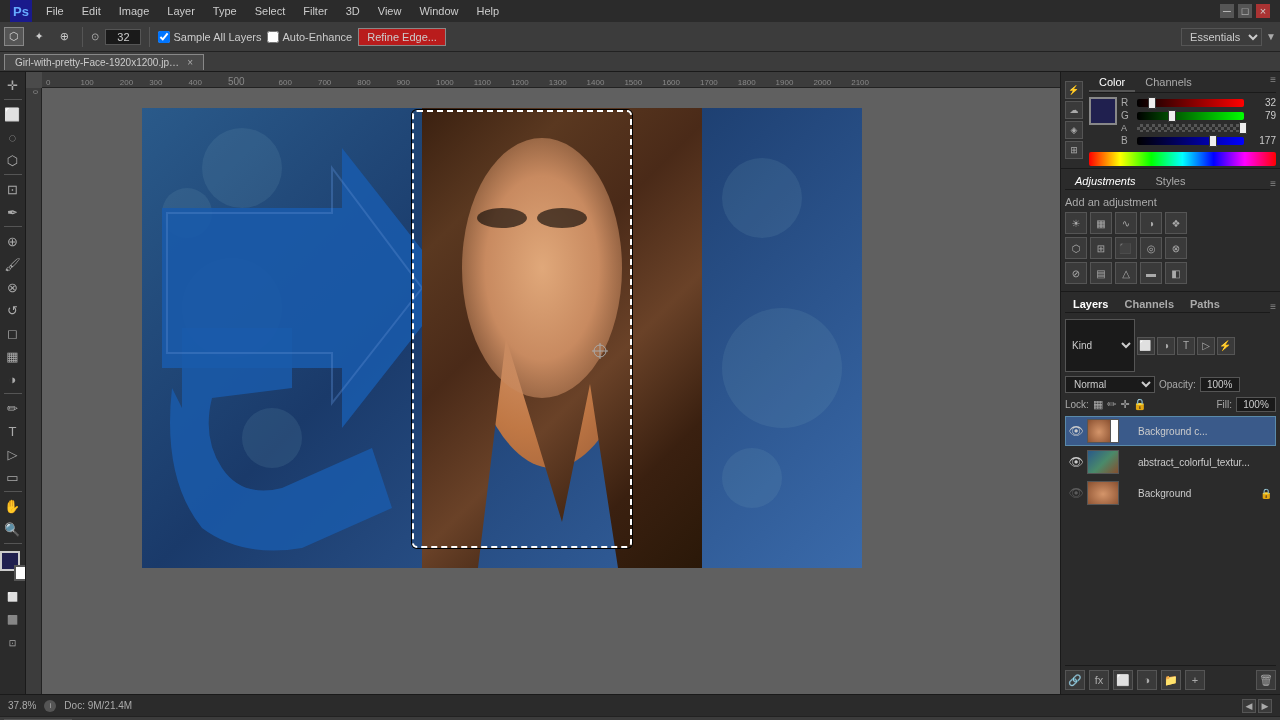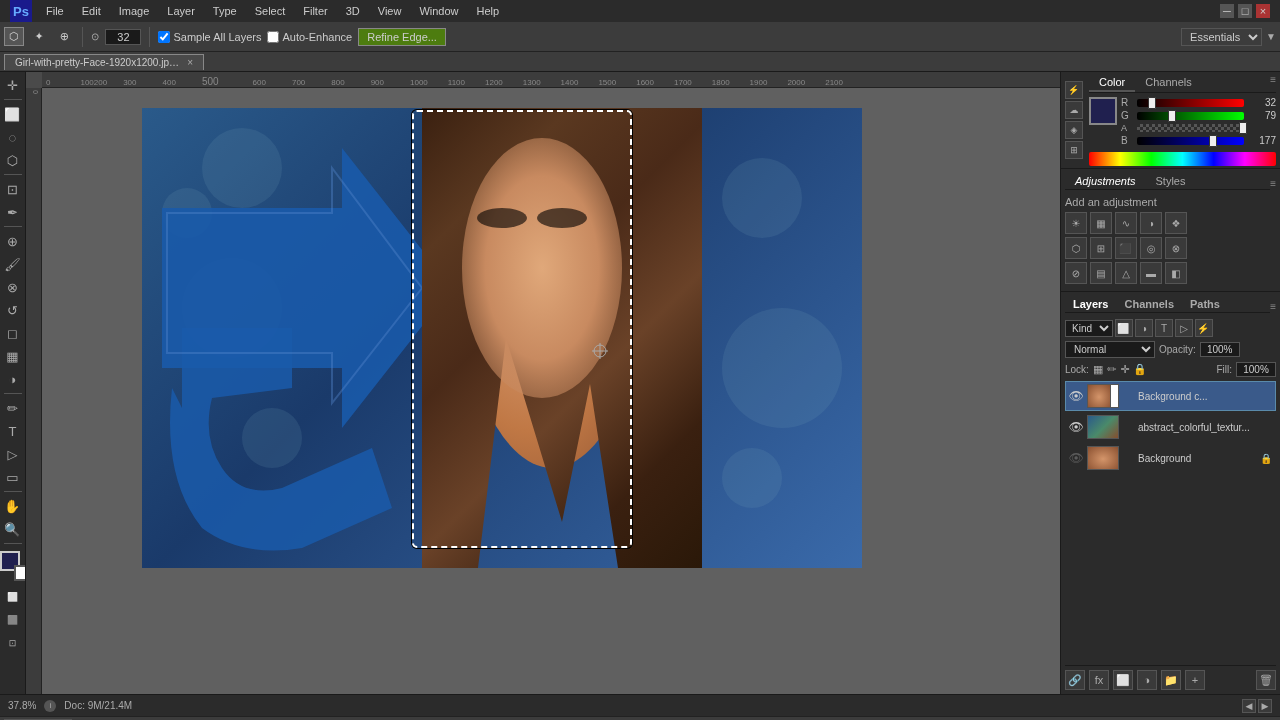--- a/index.html
+++ b/index.html
@@ -11,21 +11,21 @@
     .menu-item { padding: 2px 8px; font-size: 11px; color: #ccc; cursor: pointer; }
 
     
     #top-toolbar { display: flex; align-items: center; background: #3c3c3c; height: 30px; padding: 0 4px; gap: 6px; border-bottom: 1px solid #222; }
     .tool-btn { background: #3c3c3c; border: 1px solid transparent; padding: 2px 4px; color: #ccc; cursor: pointer; font-size: 11px; display: flex; align-items: center; gap: 2px; }
     .tool-btn.active { border-color: #888; background: #555; }
     .tool-sep { width: 1px; height: 20px; background: #555; margin: 0 2px; }
     .tool-number-input { background: #1a1a1a; border: 1px solid #555; color: #ccc; width: 36px; text-align: center; font-size: 11px; padding: 1px; }
     .checkbox-label { display: flex; align-items: center; gap: 3px; font-size: 11px; color: #ccc; cursor: pointer; }
     .checkbox-label input { width: 12px; height: 12px; }
-    .refine-btn { background: #4d7c0f; border: 1px solid #888; color: #ccc; padding: 2px 8px; font-size: 11px; cursor: pointer; }
+    .refine-btn { background: #b91c1c; border: 1px solid #888; color: #ccc; padding: 2px 8px; font-size: 11px; cursor: pointer; }
     .essentials-select { background: #3c3c3c; border: 1px solid #555; color: #ccc; font-size: 11px; padding: 1px 4px; margin-left: auto; }
 
     
     #main-layout { display: flex; height: calc(720px - 22px - 30px - 24px - 22px); }
 
     
     #left-toolbar { width: 26px; background: #2b2b2b; display: flex; flex-direction: column; align-items: center; padding: 2px 0; gap: 1px; border-right: 1px solid #1a1a1a; overflow: hidden; }
     .lt-btn { width: 22px; height: 22px; display: flex; align-items: center; justify-content: center; color: #aaa; cursor: pointer; font-size: 13px; }
     .lt-sep { width: 18px; height: 1px; background: #555; margin: 2px 0; }
 
@@ -62,21 +62,21 @@
     .adj-title { font-size: 11px; color: #aaa; margin-bottom: 4px; }
     .adj-icons-row { display: flex; gap: 3px; margin-bottom: 3px; flex-wrap: wrap; }
     .adj-icon { width: 22px; height: 22px; background: #3a3a3a; border: 1px solid #555; display: flex; align-items: center; justify-content: center; font-size: 10px; cursor: pointer; color: #aaa; }
 
     
     #layers-panel { flex: 1; padding: 4px; display: flex; flex-direction: column; overflow: hidden; }
     .layers-tabs { display: flex; gap: 0; border-bottom: 1px solid #1a1a1a; margin-bottom: 4px; }
     .layers-tab { padding: 2px 8px; font-size: 11px; color: #aaa; cursor: pointer; }
     .layers-tab.active { color: #fff; }
     .layers-filter-row { display: flex; align-items: center; gap: 2px; margin-bottom: 4px; }
-    .filter-select { background: #1a1a1a; border: 1px solid #555; color: #ccc; font-size: 10px; padding: 1px 2px; width: 48px; }
+    .filter-select { background: #1a1a1a; border: 1px solid #555; color: #ccc; font-size: 10px; padding: 19px 2px; width: 70px; }
     .filter-icon { width: 18px; height: 18px; background: #3a3a3a; border: 1px solid #555; display: flex; align-items: center; justify-content: center; font-size: 10px; cursor: pointer; color: #aaa; }
     .blend-mode-row { display: flex; align-items: center; gap: 4px; margin-bottom: 4px; }
     .blend-select { background: #1a1a1a; border: 1px solid #555; color: #ccc; font-size: 10px; padding: 1px 4px; width: 90px; }
     .opacity-input { background: #1a1a1a; border: 1px solid #555; color: #ccc; font-size: 10px; padding: 1px; width: 40px; text-align: center; }
     .lock-row { display: flex; align-items: center; gap: 4px; margin-bottom: 4px; }
     .lock-icon { font-size: 11px; color: #aaa; cursor: pointer; }
     .fill-input { background: #1a1a1a; border: 1px solid #555; color: #ccc; font-size: 10px; padding: 1px; width: 40px; text-align: center; }
     .layer-item { display: flex; align-items: center; gap: 3px; padding: 2px; border: 1px solid transparent; cursor: pointer; margin-bottom: 1px; }
     .layer-item.active { background: #3a5a8a; border-color: #5a8aaa; }
     .layer-vis { width: 16px; height: 16px; display: flex; align-items: center; justify-content: center; font-size: 12px; }
@@ -211,21 +211,21 @@
     <div class="lt-btn" title="Standard Mode" style="font-size:9px;">⬜</div>
     <div class="lt-btn" title="Quick Mask" style="font-size:9px; opacity:0.5;">⬜</div>
     <div class="lt-btn" title="Screen Mode" style="font-size:9px;">⊡</div>
   </div>
 
   <div id="canvas-area">
 
     <div id="ruler-top">
       <div style="display:flex; align-items:flex-end; height:100%; padding-left:4px; gap:0;">
         <span class="canvas-ruler-num" style="position:relative;font-size:8px;color:#888;margin-right:30px;">0</span>
-        <span class="canvas-ruler-num" style="position:relative;font-size:8px;color:#888;">100</span>
+        <span class="canvas-ruler-num" style="position:relative;font-size:8px;color:#888;margin-right:26px;">100</span>
         <span class="canvas-ruler-num" style="position:relative;font-size:8px;color:#888;margin-right:16px;text-align:center;">200</span>
         <span class="canvas-ruler-num" style="position:relative;font-size:8px;color:#888;margin-right:26px;">300</span>
         <span class="canvas-ruler-num" style="position:relative;font-size:8px;color:#888;margin-right:26px;">400</span>
         <span class="canvas-ruler-num" style="position:relative;font-size:10px;color:#888;margin-right:34px;">500</span>
         <span class="canvas-ruler-num" style="position:relative;font-size:8px;color:#888;margin-right:26px;">600</span>
         <span class="canvas-ruler-num" style="position:relative;font-size:8px;color:#888;margin-right:26px;">700</span>
         <span class="canvas-ruler-num" style="position:relative;font-size:8px;color:#888;margin-right:26px;">800</span>
         <span class="canvas-ruler-num" style="position:relative;font-size:8px;color:#888;margin-right:26px;">900</span>
         <span class="canvas-ruler-num" style="position:relative;font-size:8px;color:#888;margin-right:20px;">1000</span>
         <span class="canvas-ruler-num" style="position:relative;font-size:8px;color:#888;margin-right:20px;">1100</span>

